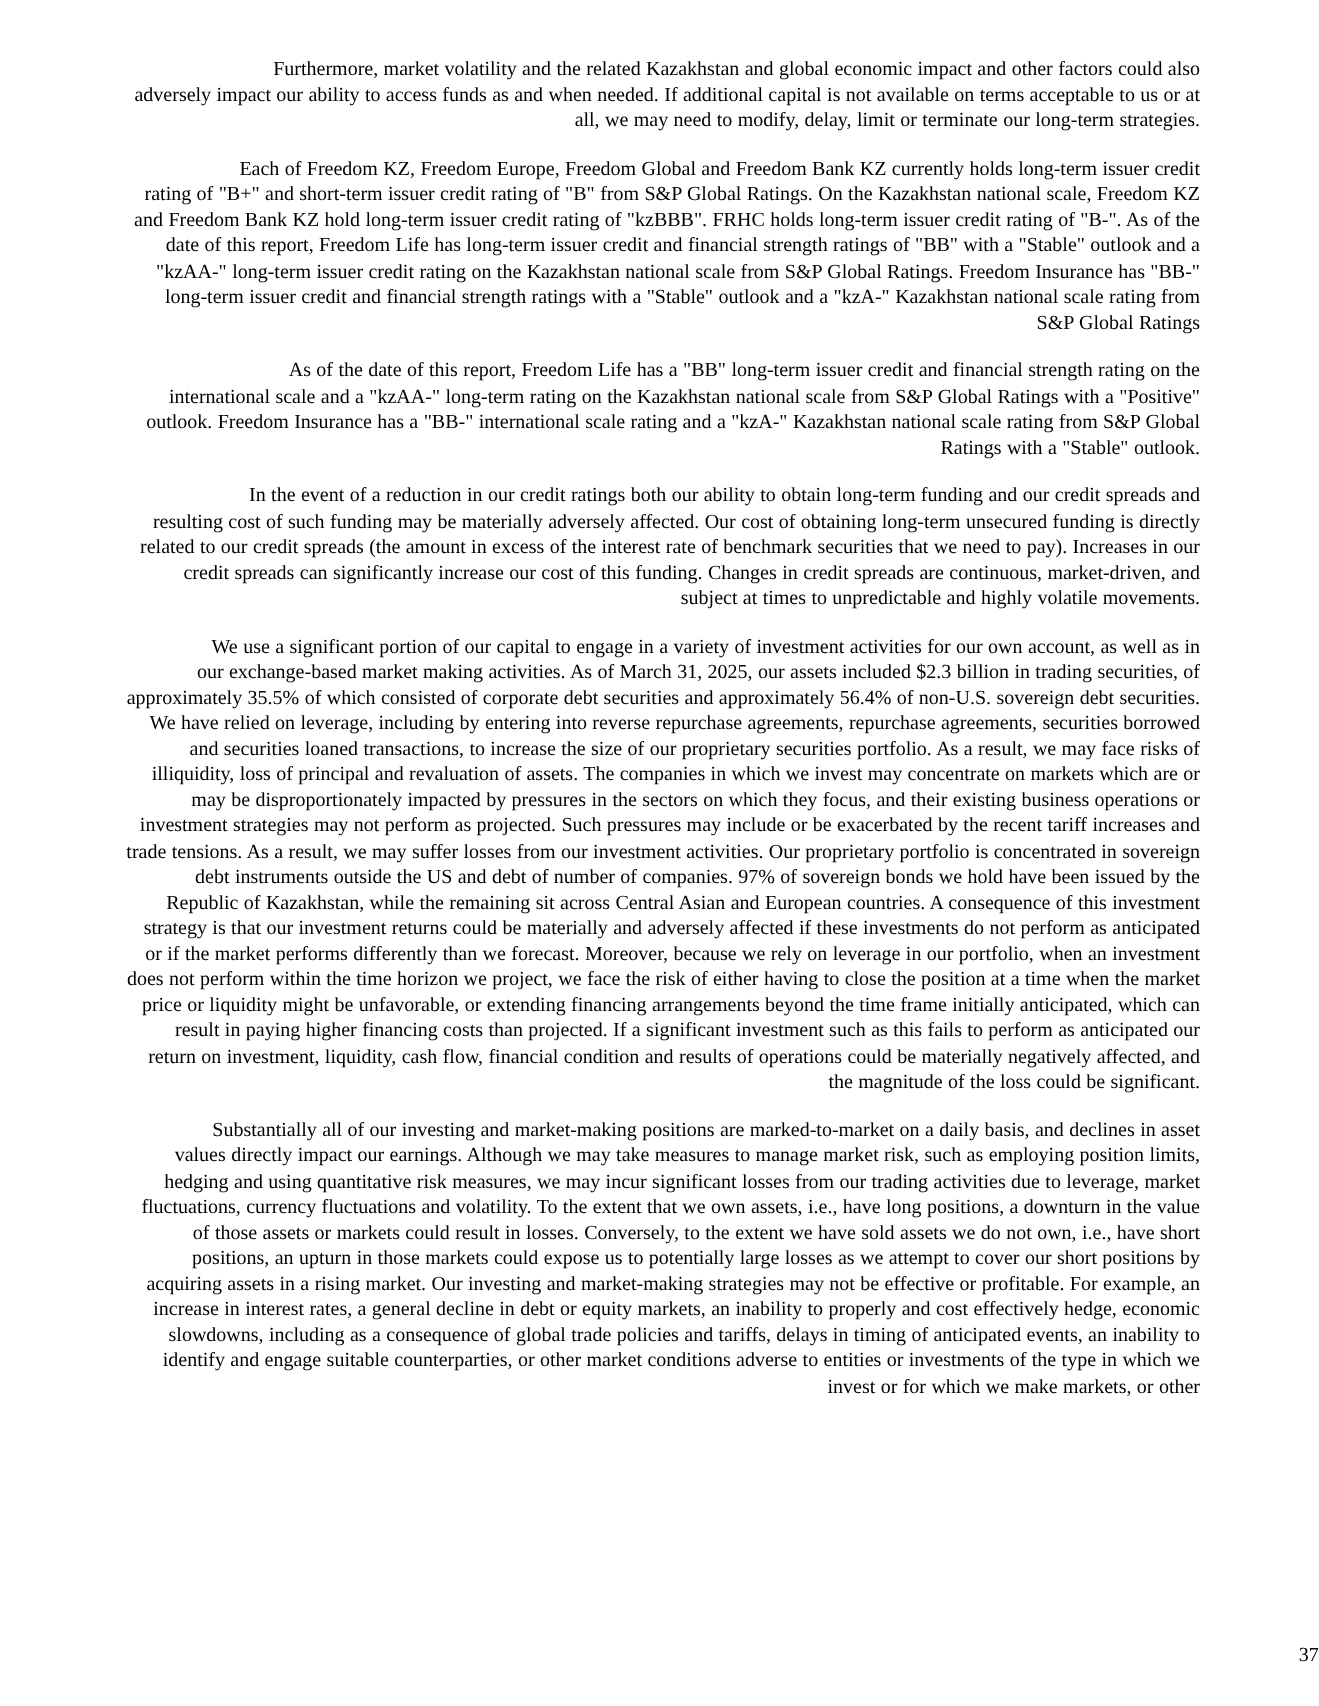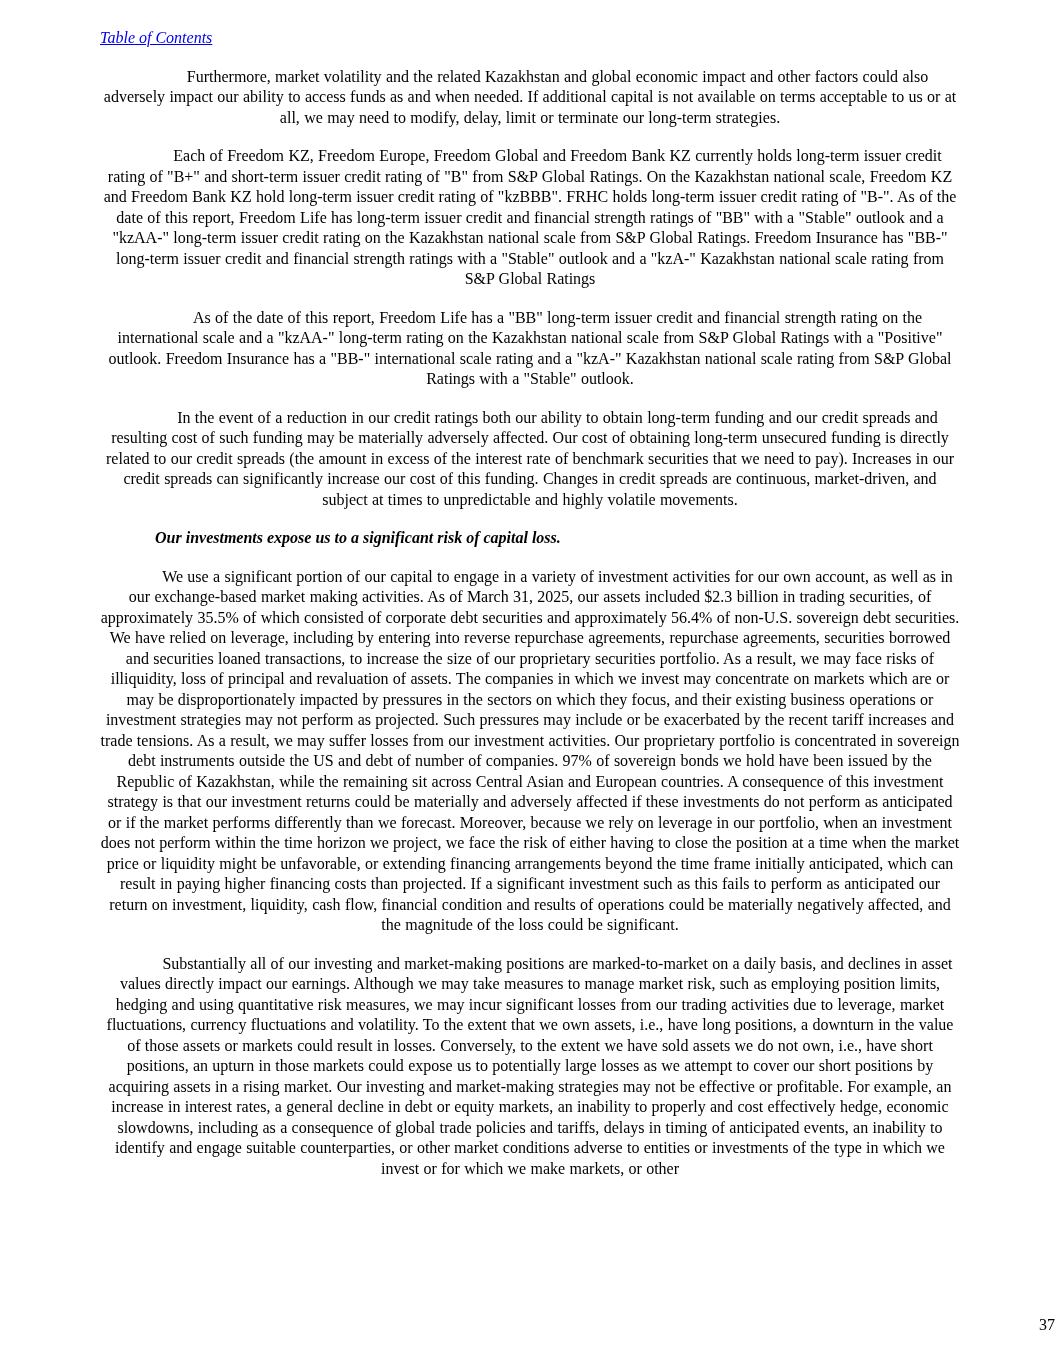--- a/index.html
+++ b/index.html
@@ -29,21 +29,21 @@
   }
   .toc-link {
     color: #0000EE;
     font-style: italic;
     text-decoration: underline;
     cursor: pointer;
   }
   p.para {
     margin: 18px 0 0 0;
     text-indent: 55px;
-    text-align: center;
+    text-align: right;
     word-spacing: 0.02em;
   }
   p.heading {
     margin: 18px 0 0 0;
     text-indent: 55px;
     font-weight: bold;
     font-style: italic;
     text-align: justify;
   }
   .footer {
@@ -52,32 +52,30 @@
     left: 0;
     width: 100%;
     text-align: right;
   }
 </style>
 </head>
 <body>
 
 <div class="page">
 
-  <p class="toc-line"><a class="toc-link" href="#">Table of Contents</a></p>
 
   <p class="para">Furthermore, market volatility and the related Kazakhstan and global economic impact and other factors could also adversely impact our ability to access funds as and when needed. If additional capital is not available on terms acceptable to us or at all, we may need to modify, delay, limit or terminate our long-term strategies.</p>
 
 
   <p class="para">Each of Freedom KZ, Freedom Europe, Freedom Global and Freedom Bank KZ currently holds long-term issuer credit rating of "B+" and short-term issuer credit rating of "B" from S&amp;P Global Ratings. On the Kazakhstan national scale, Freedom KZ and Freedom Bank KZ hold long-term issuer credit rating of "kzBBB". FRHC holds long-term issuer credit rating of "B-". As of the date of this report, Freedom Life has long-term issuer credit and financial strength ratings of "BB" with a "Stable" outlook and a "kzAA-" long-term issuer credit rating on the Kazakhstan national scale from S&amp;P Global Ratings. Freedom Insurance has "BB-" long-term issuer credit and financial strength ratings with a "Stable" outlook and a "kzA-" Kazakhstan national scale rating from S&amp;P Global Ratings</p>
 
   <p class="para">As of the date of this report, Freedom Life has a "BB" long-term issuer credit and financial strength rating on the international scale and a "kzAA-" long-term rating on the Kazakhstan national scale from S&amp;P Global Ratings with a "Positive" outlook. Freedom Insurance has a "BB-" international scale rating and a "kzA-" Kazakhstan national scale rating from S&amp;P Global Ratings with a "Stable" outlook.</p>
 
   <p class="para">In the event of a reduction in our credit ratings both our ability to obtain long-term funding and our credit spreads and resulting cost of such funding may be materially adversely affected. Our cost of obtaining long-term unsecured funding is directly related to our credit spreads (the amount in excess of the interest rate of benchmark securities that we need to pay). Increases in our credit spreads can significantly increase our cost of this funding. Changes in credit spreads are continuous, market-driven, and subject at times to unpredictable and highly volatile movements.</p>
 
-  <p class="heading">Our investments expose us to a significant risk of capital loss.</p>
 
   <p class="para">We use a significant portion of our capital to engage in a variety of investment activities for our own account, as well as in our exchange-based market making activities. As of March 31, 2025, our assets included $2.3 billion in trading securities, of approximately 35.5% of which consisted of corporate debt securities and approximately 56.4% of non-U.S. sovereign debt securities. We have relied on leverage, including by entering into reverse repurchase agreements, repurchase agreements, securities borrowed and securities loaned transactions, to increase the size of our proprietary securities portfolio. As a result, we may face risks of illiquidity, loss of principal and revaluation of assets. The companies in which we invest may concentrate on markets which are or may be disproportionately impacted by pressures in the sectors on which they focus, and their existing business operations or investment strategies may not perform as projected. Such pressures may include or be exacerbated by the recent tariff increases and trade tensions. As a result, we may suffer losses from our investment activities. Our proprietary portfolio is concentrated in sovereign debt instruments outside the US and debt of number of companies. 97% of sovereign bonds we hold have been issued by the Republic of Kazakhstan, while the remaining sit across Central Asian and European countries. A consequence of this investment strategy is that our investment returns could be materially and adversely affected if these investments do not perform as anticipated or if the market performs differently than we forecast. Moreover, because we rely on leverage in our portfolio, when an investment does not perform within the time horizon we project, we face the risk of either having to close the position at a time when the market price or liquidity might be unfavorable, or extending financing arrangements beyond the time frame initially anticipated, which can result in paying higher financing costs than projected. If a significant investment such as this fails to perform as anticipated our return on investment, liquidity, cash flow, financial condition and results of operations could be materially negatively affected, and the magnitude of the loss could be significant.</p>
 
   <p class="para">Substantially all of our investing and market-making positions are marked-to-market on a daily basis, and declines in asset values directly impact our earnings. Although we may take measures to manage market risk, such as employing position limits, hedging and using quantitative risk measures, we may incur significant losses from our trading activities due to leverage, market fluctuations, currency fluctuations and volatility. To the extent that we own assets, i.e., have long positions, a downturn in the value of those assets or markets could result in losses. Conversely, to the extent we have sold assets we do not own, i.e., have short positions, an upturn in those markets could expose us to potentially large losses as we attempt to cover our short positions by acquiring assets in a rising market. Our investing and market-making strategies may not be effective or profitable. For example, an increase in interest rates, a general decline in debt or equity markets, an inability to properly and cost effectively hedge, economic slowdowns, including as a consequence of global trade policies and tariffs, delays in timing of anticipated events, an inability to identify and engage suitable counterparties, or other market conditions adverse to entities or investments of the type in which we invest or for which we make markets, or other</p>
 
 </div>
 
 <div class="footer">37</div>
 
 </body></html>

